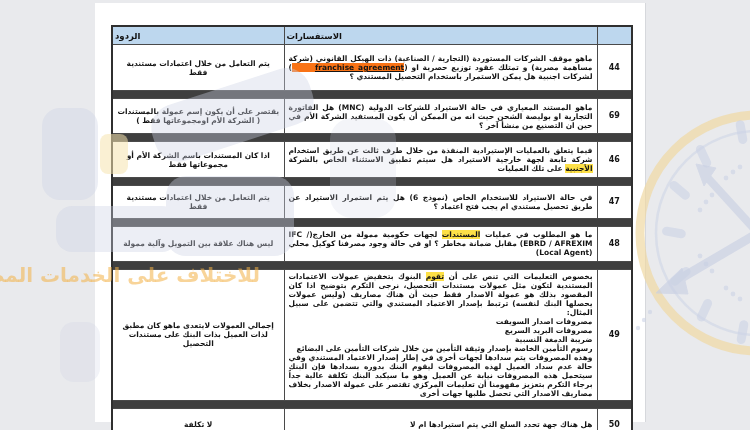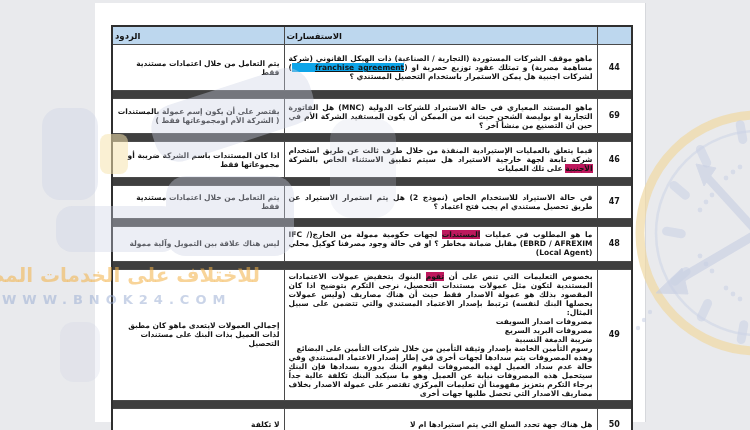--- a/index.html
+++ b/index.html
@@ -24,24 +24,24 @@
     background:#bdd7ee;
     font-size:8.5px;font-weight:bold;color:#111;
     padding:2px 2px;height:13px;text-align:left;
   }
   .cell{
     font-size:7.5px;line-height:1.2;font-weight:bold;color:#151515;
     padding:2px 4px;vertical-align:middle;background:#ffffff;
   }
   .num{text-align:center;font-size:8px;padding:11px;}
   .q{text-align:justify;text-align-last:right;}
-  .a{text-align:right;}
+  .a{text-align:center;}
   .sep td{background:#3f3f3f;height:7px;padding:0;line-height:0;}
-  .hl-yellow{background:#be185d;}
-  .hl-green{background:#0ea5e9;text-decoration:underline;padding-left:23px;}
+  .hl-yellow{background:#fde047;}
+  .hl-green{background:#f97316;text-decoration:underline;padding-left:23px;}
   
   .wm{position:absolute;left:0;top:0;width:750px;height:430px;pointer-events:none;}
   .wm-svg{position:absolute;left:0;top:0;}
   .wm-slogan{
     position:absolute;left:0px;top:263px;width:260px;
     direction:rtl;white-space:nowrap;overflow:hidden;
     font-size:20px;font-weight:bold;
     color:rgba(243,176,70,0.55);
   }
   .wm-site{
@@ -80,28 +80,28 @@
           <td class="cell num">69</td>
           <td class="cell q"><span>ماهو المستند المعياري في حالة الاستيراد للشركات الدولية (MNC) هل الفاتورة التجارية او بوليصة الشحن حيث انه من الممكن أن يكون المستفيد الشركة الأم في حين ان التصنيع من منشأ آخر ؟</span></td>
           <td class="cell a">يقتصر على أن يكون إسم عمولة بالمستندات ( الشركة الأم اومجموعاتها فقط )</td>
         </tr>
         <tr class="sep">
           <td colspan="3"></td>
         </tr>
         <tr class="qrow" style="height: 36px;">
           <td class="cell num">46</td>
           <td class="cell q"><span>فيما يتعلق بالعمليات الإستيرادية المنفذة من خلال طرف ثالث عن طريق استخدام شركة تابعة لجهة خارجية الاستيراد هل سيتم تطبيق الاستثناء الخاص بالشركة </span><span class="hl-yellow">الأجنبية</span><span> على تلك العمليات</span></td>
-          <td class="cell a">اذا كان المستندات باسم الشركة ضريبة أو مجموعاتها فقط</td>
+          <td class="cell a">اذا كان المستندات باسم الشركة الأم أو مجموعاتها فقط</td>
         </tr>
         <tr class="sep">
           <td colspan="3"></td>
         </tr>
         <tr class="qrow" style="height: 28px;">
           <td class="cell num">47</td>
-          <td class="cell q"><span>في حالة الاستيراد للاستخدام الخاص (نموذج 2) هل يتم استمرار الاستيراد عن طريق تحصيل مستندي ام يجب فتح اعتماد ؟</span></td>
+          <td class="cell q"><span>في حالة الاستيراد للاستخدام الخاص (نموذج 6) هل يتم استمرار الاستيراد عن طريق تحصيل مستندي ام يجب فتح اعتماد ؟</span></td>
           <td class="cell a">يتم التعامل من خلال اعتمادات مستندية فقط</td>
         </tr>
         <tr class="sep">
           <td colspan="3"></td>
         </tr>
         <tr class="qrow" style="height: 35px;">
           <td class="cell num">48</td>
           <td class="cell q"><span>ما هو المطلوب في عمليات </span><span class="hl-yellow">المستندات</span><span> لجهات حكومية ممولة من الخارج(IFC / EBRD / AFREXIM) مقابل ضمانة مخاطر ؟ او في حالة وجود مصرفنا كوكيل محلي (Local Agent)</span></td>
           <td class="cell a">ليس هناك علاقة بين التمويل وآلية ممولة</td>
         </tr>
@@ -177,14 +177,13 @@
       </g>
       <g stroke="#c9d0e3" fill="#c9d0e3" opacity="0.65">
         <line x1="758" y1="233" x2="678" y2="280" stroke-width="9"></line>
         <polygon points="656,293 682,268 688,294"></polygon>
         <line x1="758" y1="233" x2="706" y2="176" stroke-width="8"></line>
         <polygon points="696,164 716,168 704,186"></polygon>
       </g>
     </g>
   </svg>
   <div class="wm-slogan">للاختلاف على الخدمات المصرفية</div>
-  <div class="wm-site">WWW.BNOK24.COM</div>
 </div>
 
 </body></html>

